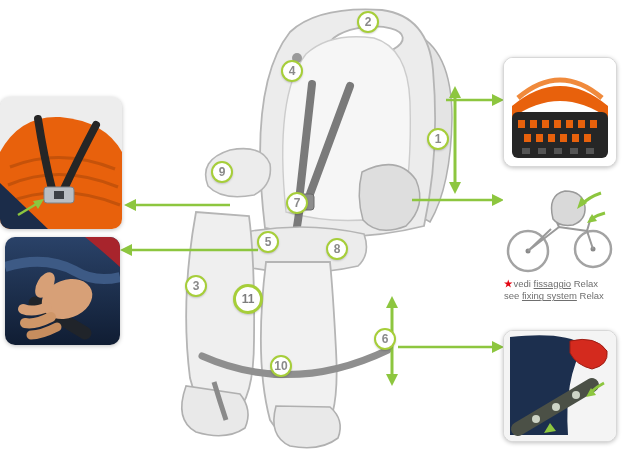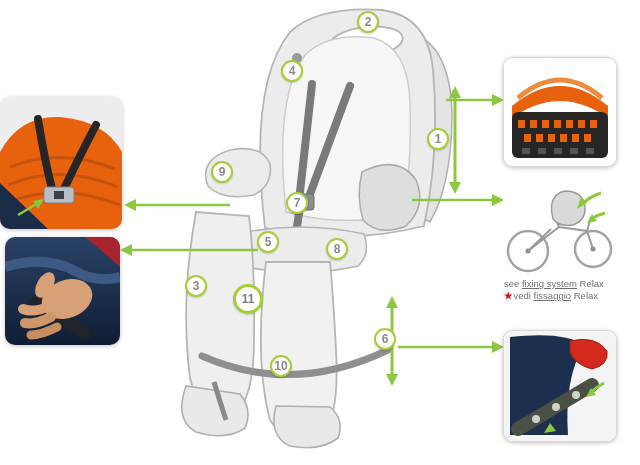--- a/index.html
+++ b/index.html
@@ -174,24 +174,24 @@
       <path d="M50,36 Q44,12 62,8 Q80,8 82,24 Q83,37 70,42 Q56,44 50,36 Z" fill="#d9d9d9" stroke="#9a9a9a" stroke-width="1.5"></path>
       <path d="M98,10 Q86,14 78,22" fill="none" stroke="#8dc63f" stroke-width="3"></path>
       <polygon points="74,26 84,20 78,14" fill="#8dc63f"></polygon>
       <path d="M102,30 Q94,32 88,36" fill="none" stroke="#8dc63f" stroke-width="3"></path>
       <polygon points="84,40 94,38 89,31" fill="#8dc63f"></polygon>
     </svg>
   </div>
 
   <div class="note">
     <div>
-      <span>see </span><span class="lnk">fixing system</span><span> Relax</span>
+      <span class="star">★</span><span>vedi </span><span class="lnk">fissaggio</span><span> Relax</span>
     </div>
     <div>
-      <span class="star">★</span><span>vedi </span><span class="lnk">fissaggio</span><span> Relax</span>
+      <span>see </span><span class="lnk">fixing system</span><span> Relax</span>
     </div>
   </div>
 
   <div class="inset framed" style="left:503px;top:330px;width:112px;height:110px;">
     <svg width="112" height="110" viewBox="0 0 112 110">
       <rect width="112" height="110" fill="#f4f4f4"></rect>
       <path d="M6,6 Q60,0 80,14 Q60,48 64,104 L6,104 Z" fill="#1c2f4e"></path>
       <path d="M66,10 Q92,4 103,20 Q105,34 88,38 Q72,34 66,22 Z" fill="#d42a1e" stroke="#9c1d14"></path>
       <line x1="14" y1="98" x2="88" y2="54" stroke="#4b5046" stroke-width="14" stroke-linecap="round"></line>
       <circle cx="32" cy="88" r="4" fill="#cdd4c6"></circle>

